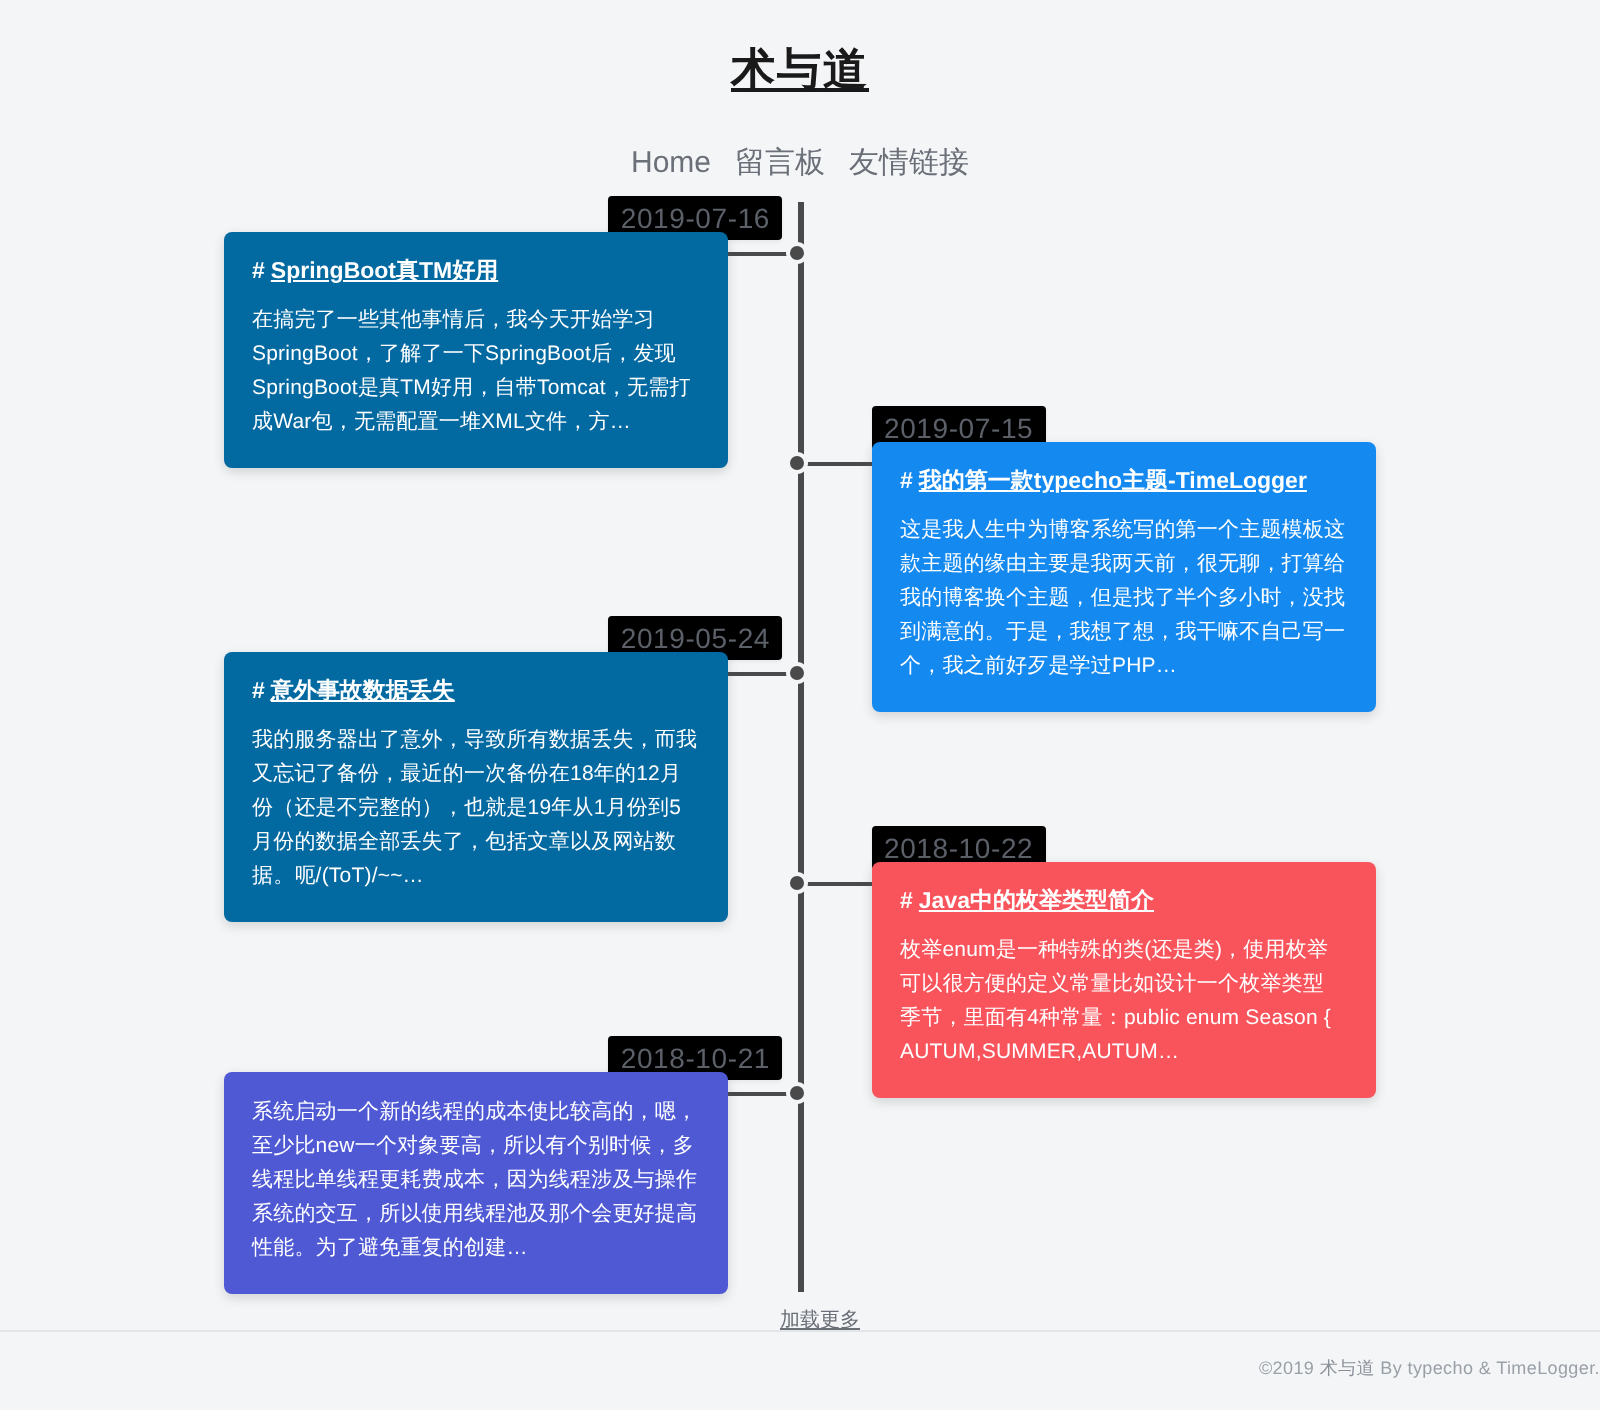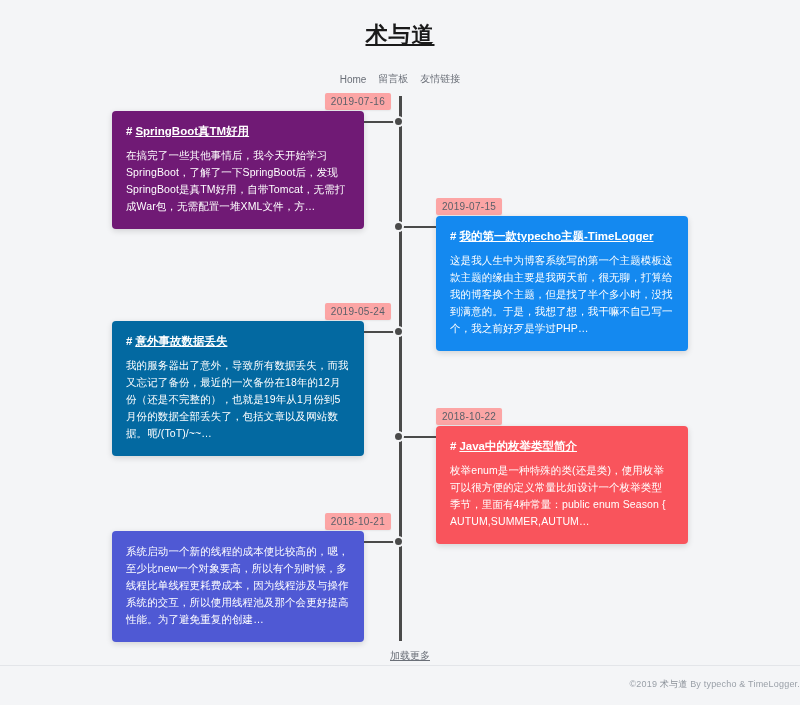--- a/index.html
+++ b/index.html
@@ -26,21 +26,21 @@
     font-size: 22px;
     font-weight: bold;
     color: #1a1a1a;
     text-decoration: underline;
     letter-spacing: 1px;
     margin: 0;
     line-height: 34px;
   }
   .site-nav {
     margin-top: 20px;
-    font-size: 10px;
+    font-size: 15px;
     color: #6a6f78;
     display: flex;
     justify-content: center;
     align-items: center;
     gap: 12px;
   }
   .site-nav a {
     color: #6a6f78;
     text-decoration: none;
   }
@@ -78,23 +78,23 @@
   .tl-item .connector {
     position: absolute;
     height: 2px;
     background: #4a4a4a;
     z-index: 1;
   }
 
   
   .tl-date {
     position: absolute;
-    font-size: 10px;
+    font-size: 14px;
     color: #5b6069;
-    background: #fca5a5;
+    background: #000000;
     padding: 3px 6px;
     border-radius: 2px;
     letter-spacing: 0.3px;
     white-space: nowrap;
     box-shadow: 0 1px 2px rgba(0,0,0,0.06);
   }
 
   
   .tl-card {
     position: absolute;
@@ -181,21 +181,21 @@
   </nav>
 </header>
 
 <section class="timeline">
   <div class="timeline-axis"></div>
 
   <article class="tl-item side-left" style="top:0px;">
     <div class="tl-date" style="top:-3px;">2019-07-16</div>
     <div class="connector" style="top:25px;"></div>
     <div class="dot" style="top:20px;"></div>
-    <div class="tl-card" style="top:15px;background:#701a75;">
+    <div class="tl-card" style="top:15px;background:#0369a1;">
       <div class="card-title">
         <span class="hash">#</span><span class="ttext">SpringBoot真TM好用</span>
       </div>
       <div class="card-excerpt">在搞完了一些其他事情后，我今天开始学习SpringBoot，了解了一下SpringBoot后，发现SpringBoot是真TM好用，自带Tomcat，无需打成War包，无需配置一堆XML文件，方…</div>
     </div>
   </article>
 
   <article class="tl-item side-right" style="top:105px;">
     <div class="tl-date" style="top:-3px;">2019-07-15</div>
     <div class="connector" style="top:25px;"></div>

